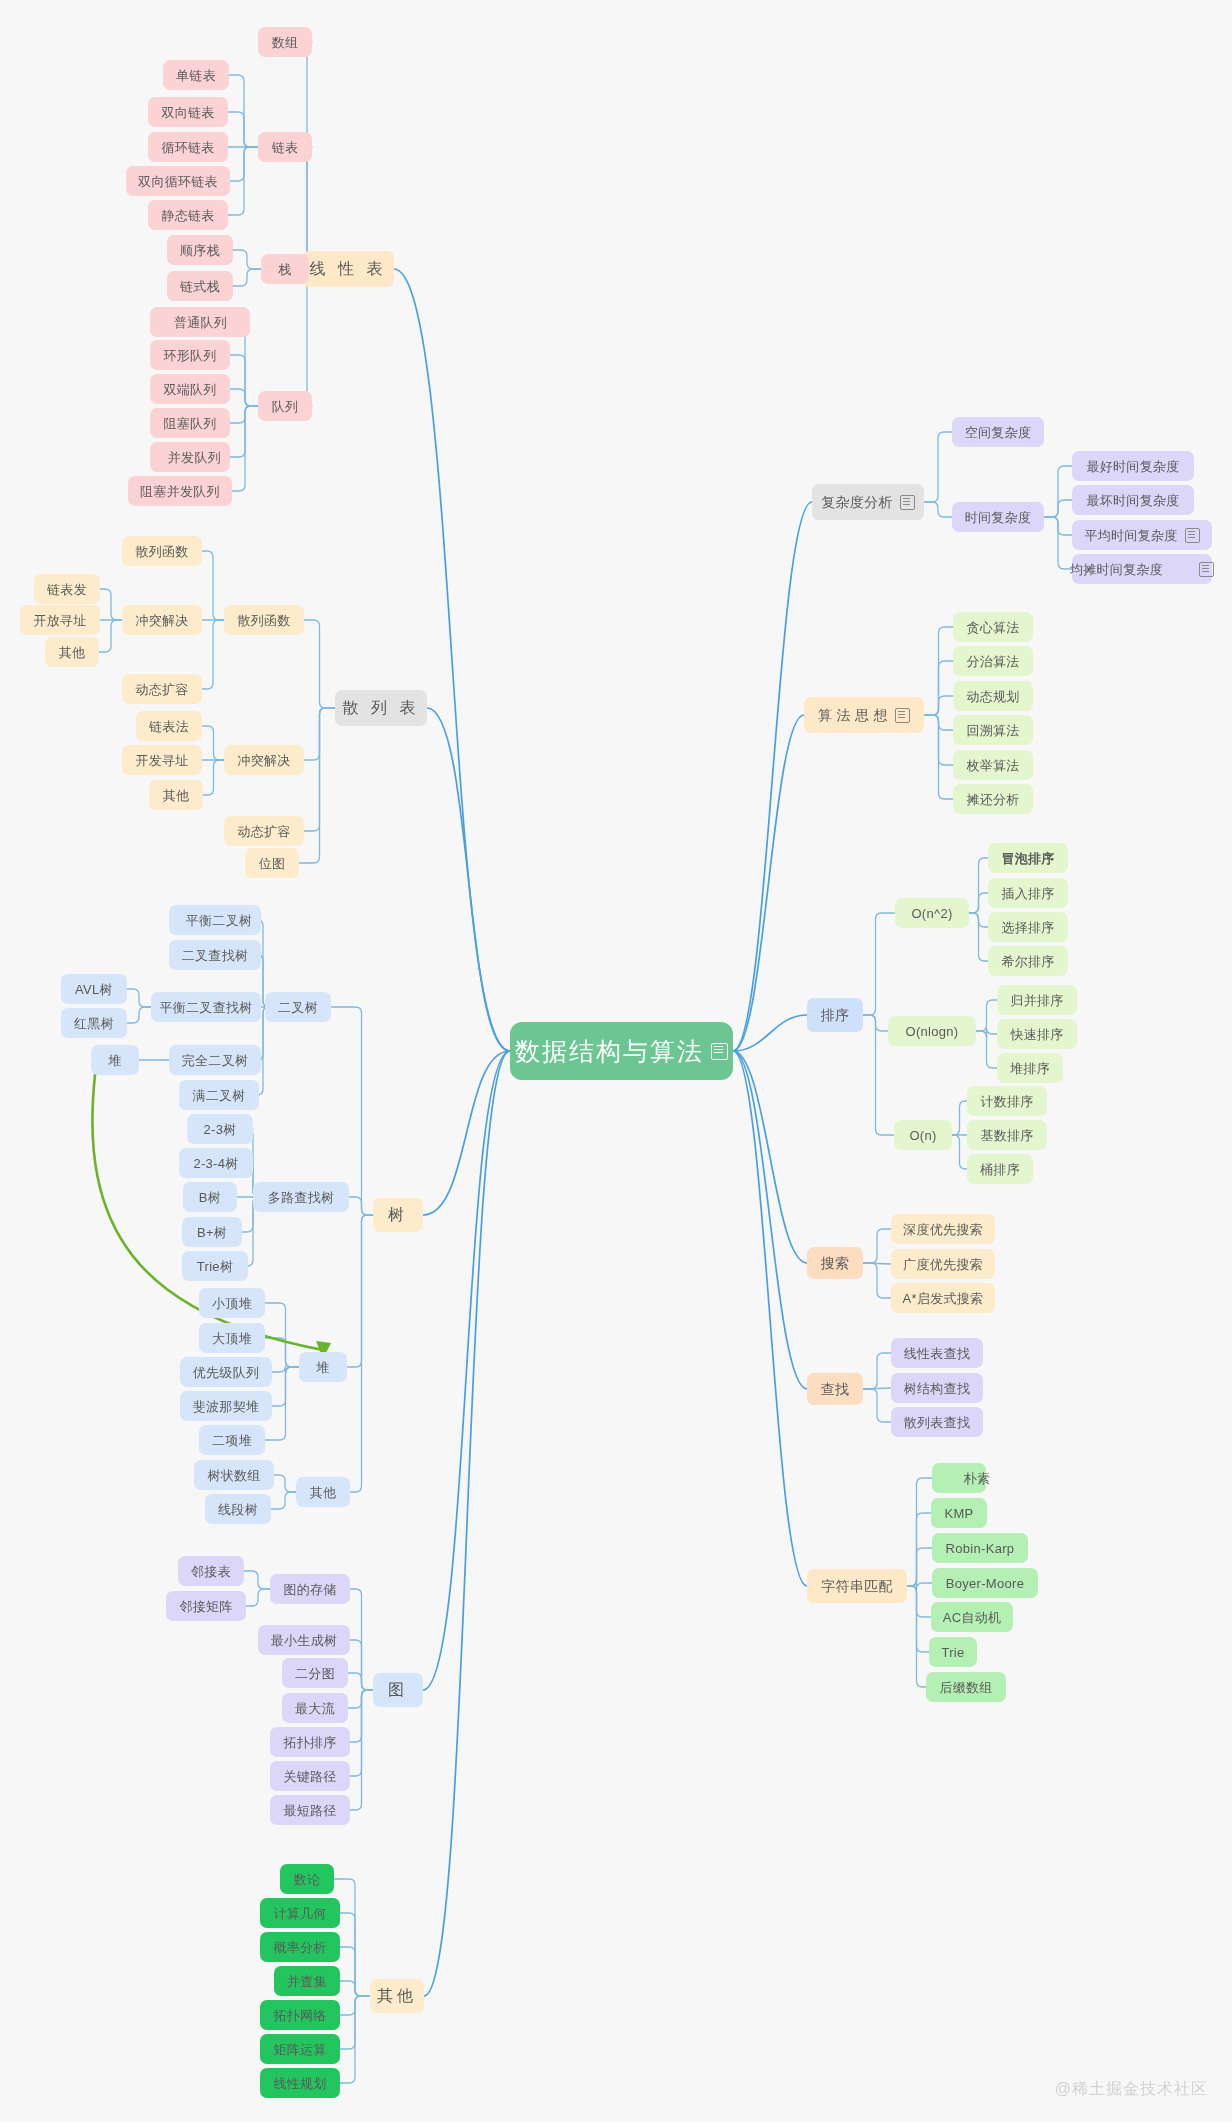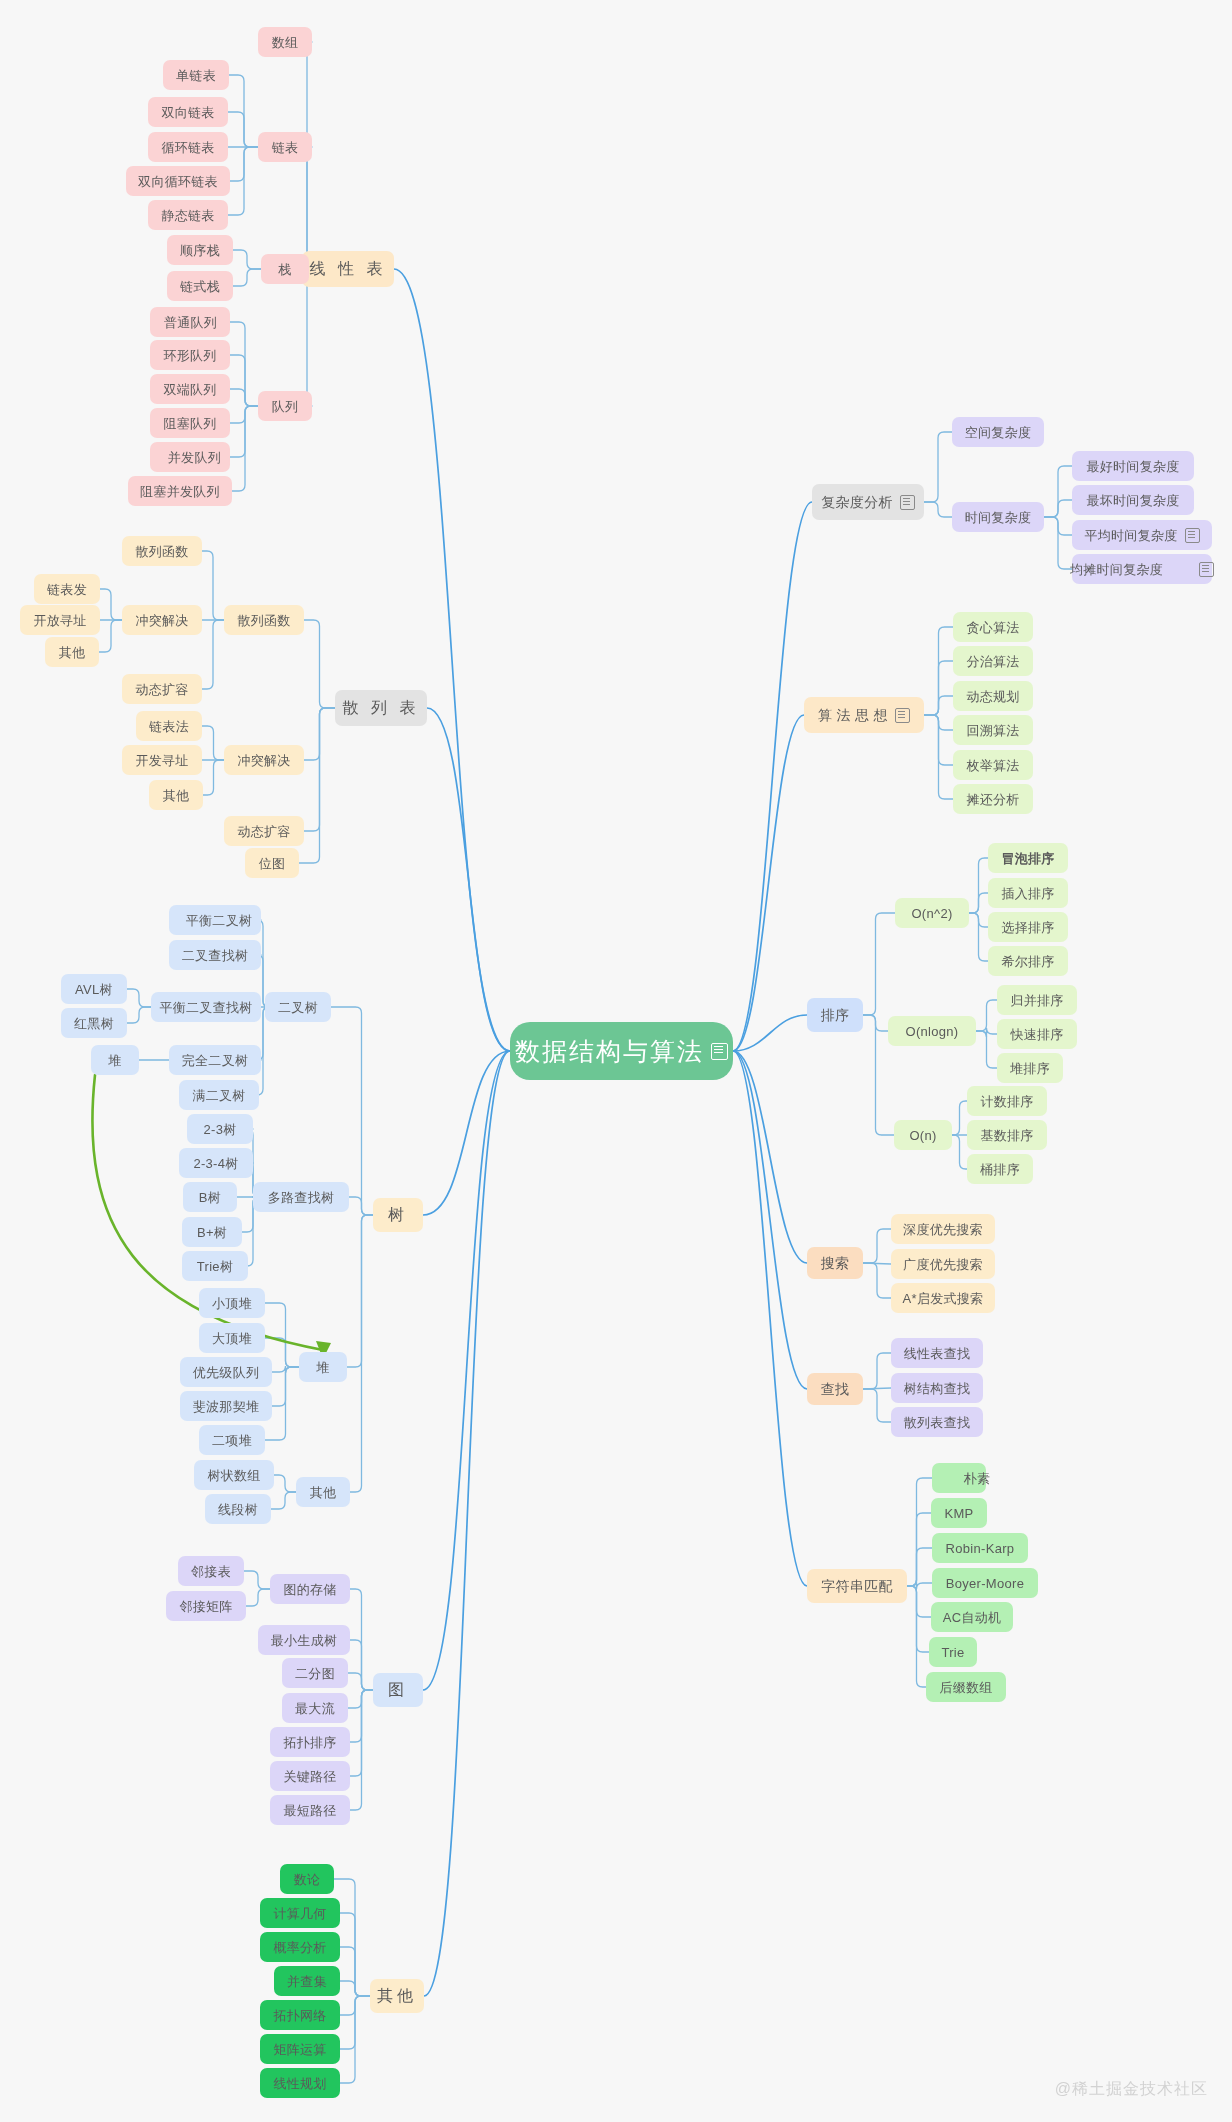--- a/index.html
+++ b/index.html
@@ -33,21 +33,21 @@
     border-radius:2px;
     position:relative;
     flex:0 0 auto;
   }
   .node .note::before{
     content:"";position:absolute;left:2px;top:2px;width:7px;height:1px;
     background:#8a8a8a;box-shadow:0 3px 0 #8a8a8a,0 6px 0 #8a8a8a;
   }
 
   
-  .v-central{background:#6cc694;color:#ffffff;border-radius:20px;font-size:25px;letter-spacing:2px;font-weight:normal;}
+  .v-central{background:#6cc694;color:#ffffff;border-radius:12px;font-size:25px;letter-spacing:2px;font-weight:normal;}
   .v-central .note{border-color:#ffffff;width:15px;height:15px;}
   .v-central .note::before{background:#ffffff;box-shadow:0 3px 0 #fff,0 6px 0 #fff;width:9px;}
   .v-gray{background:#e3e3e3;}
   .v-orange{background:#fde8c8;}
   .v-peach{background:#fbddc0;}
   .v-pink{background:#fbd3d4;}
   .v-yellow{background:#fdeccb;}
   .v-blue{background:#d6e5fa;}
   .v-blue2{background:#cfe0fb;}
   .v-purple{background:#dcd6f8;}
@@ -222,21 +222,21 @@
       </div>
       <div class="node v-pink s-leaf" style="left: 167px; top: 235px; width: 66px; height: 30px;">
         <span class="txt">顺序栈</span>
       </div>
       <div class="node v-pink s-leaf" style="left: 167px; top: 271px; width: 66px; height: 30px;">
         <span class="txt">链式栈</span>
       </div>
       <div class="node v-pink s-leaf" style="left: 258px; top: 391px; width: 54px; height: 30px;">
         <span class="txt">队列</span>
       </div>
-      <div class="node v-pink s-leaf" style="left: 150px; top: 307px; width: 80px; height: 30px; padding-left: 10px;">
+      <div class="node v-pink s-leaf" style="left: 150px; top: 307px; width: 100px; height: 30px; padding-left: 10px;">
         <span class="txt">普通队列</span>
       </div>
       <div class="node v-pink s-leaf" style="left: 150px; top: 340px; width: 80px; height: 30px;">
         <span class="txt">环形队列</span>
       </div>
       <div class="node v-pink s-leaf" style="left: 150px; top: 374px; width: 80px; height: 30px;">
         <span class="txt">双端队列</span>
       </div>
       <div class="node v-pink s-leaf" style="left: 150px; top: 408px; width: 80px; height: 30px;">
         <span class="txt">阻塞队列</span>

